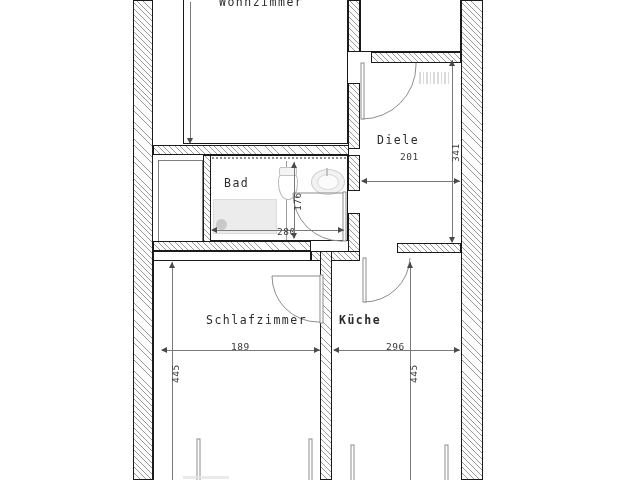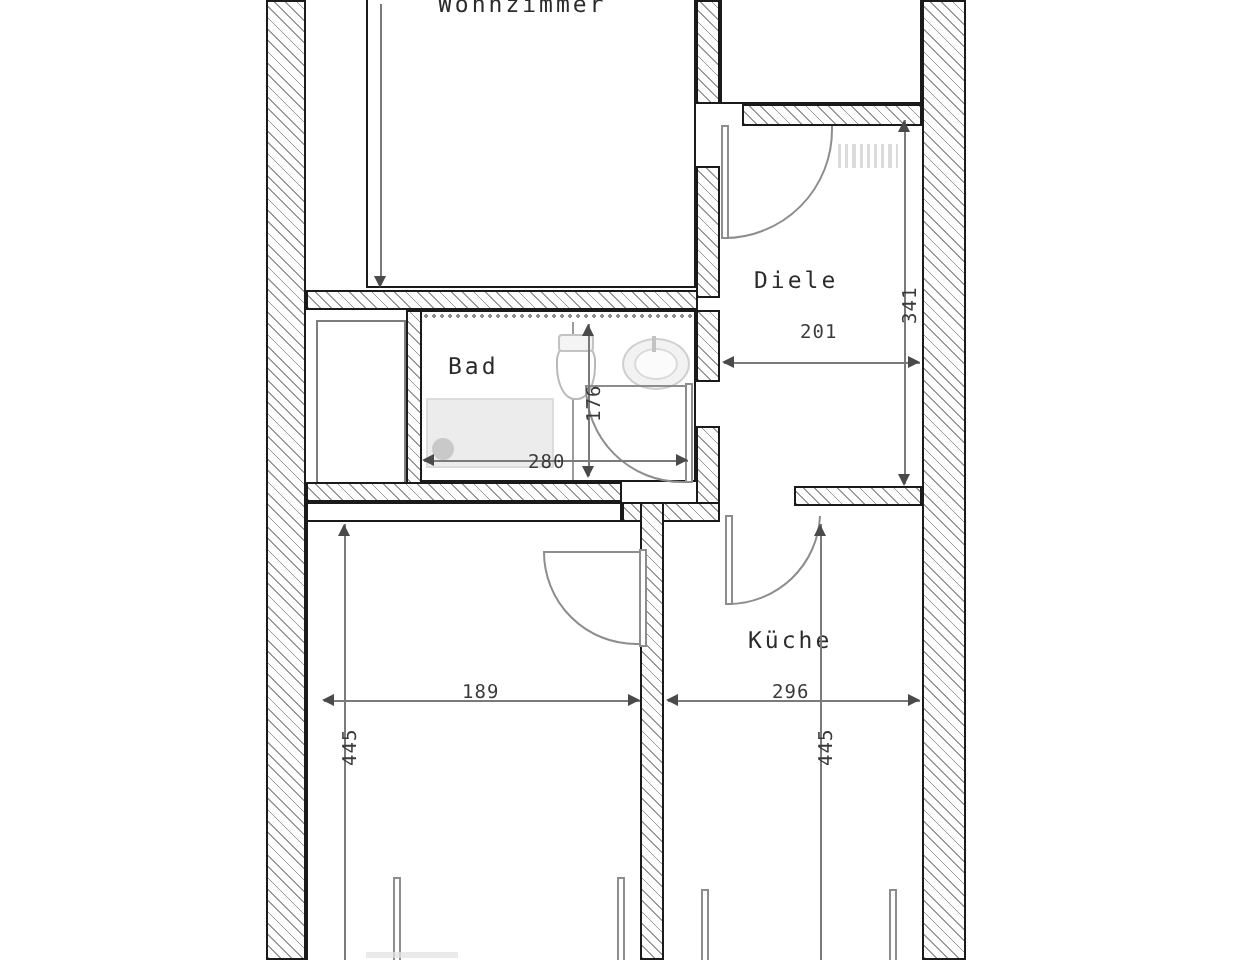--- a/index.html
+++ b/index.html
@@ -206,40 +206,41 @@
       <rect x="47" y="1" width="3" height="40" fill="#ffffff" stroke="#8d8d8d" stroke-width="1"></rect>
     </svg>
   </div>
 
   <div class="label" style="left:219px;top:-5px;">Wohnzimmer</div>
 
   <div class="label" style="left:377px;top:133px;">Diele</div>
 
   <div class="label" style="left:224px;top:176px;">Bad</div>
 
-
-  <div class="label" style="left:374px;top:313px;">Küche</div>
+  <div class="label" style="left:206px;top:313px;">Schlafzimmer</div>
+
+  <div class="label" style="left:339px;top:313px;font-weight:bold;">Küche</div>
 
   <div class="dline-v" style="left:190px;top:2px;height:140px;"></div>
   <div class="arw d" style="left:187px;top:138px;"></div>
 
   <div class="dline-h" style="left:362px;top:181px;width:98px;"></div>
   <div class="arw l" style="left:361px;top:178px;"></div>
   <div class="arw r" style="left:454px;top:178px;"></div>
-  <div class="dim" style="left:400px;top:161px;">201</div>
+  <div class="dim" style="left:400px;top:151px;">201</div>
 
   <div class="dline-v" style="left:452px;top:60px;height:182px;"></div>
   <div class="arw u" style="left:449px;top:60px;"></div>
   <div class="arw d" style="left:449px;top:237px;"></div>
   <div class="dim vert" style="left:450px;top:162px;">341</div>
 
   <div class="dline-h" style="left:212px;top:230px;width:132px;"></div>
   <div class="arw l" style="left:211px;top:227px;"></div>
   <div class="arw r" style="left:338px;top:227px;"></div>
-  <div class="dim" style="left:264px;top:226px;">280</div>
+  <div class="dim" style="left:277px;top:226px;">280</div>
 
   <div class="dline-v" style="left:294px;top:162px;height:76px;"></div>
   <div class="arw u" style="left:291px;top:162px;"></div>
   <div class="arw d" style="left:291px;top:233px;"></div>
   <div class="dim vert" style="left:292px;top:211px;">176</div>
 
   <div class="dline-h" style="left:162px;top:350px;width:158px;"></div>
   <div class="arw l" style="left:161px;top:347px;"></div>
   <div class="arw r" style="left:314px;top:347px;"></div>
   <div class="dim" style="left:231px;top:341px;">189</div>

